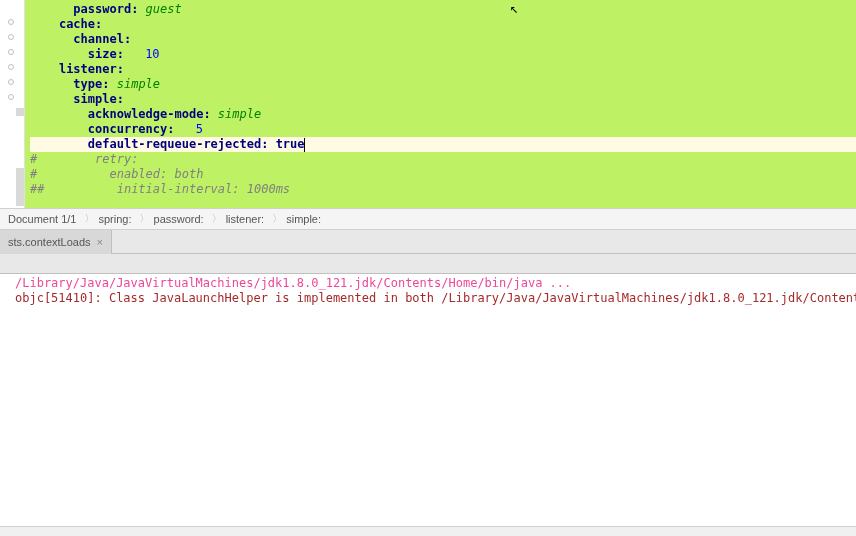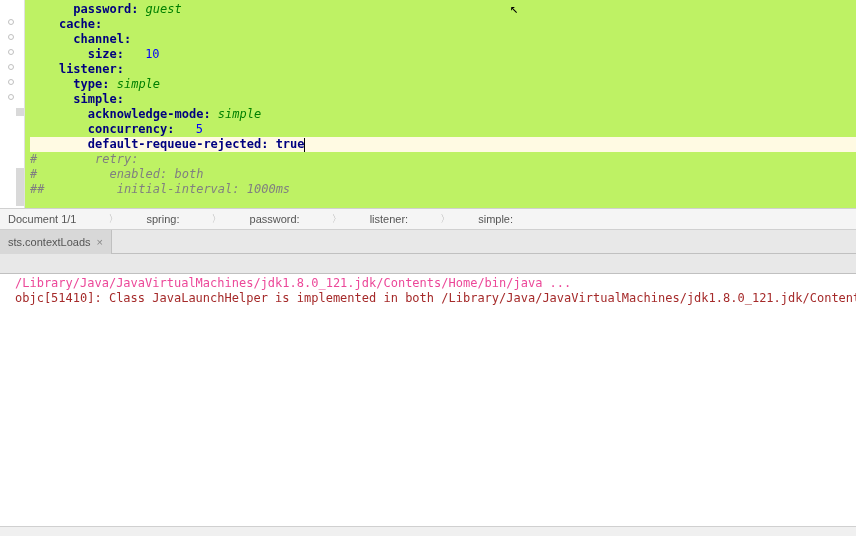--- a/index.html
+++ b/index.html
@@ -78,21 +78,20 @@
       line-height: 22px;
       background: #f5f5f5;
       border-top: 1px solid #d0d0d0;
       border-bottom: 1px solid #d0d0d0;
       padding-left: 8px;
       font-family: -apple-system, "Helvetica Neue", Arial, sans-serif;
       font-size: 11px;
       color: #555555;
       display: flex;
       align-items: center;
-      gap: 24px;
     }
     
     .breadcrumb-item {
       margin-right: 4px;
     }
     
     .breadcrumb-sep {
       color: #aaaaaa;
       margin: 0 4px;
       font-size: 10px;

